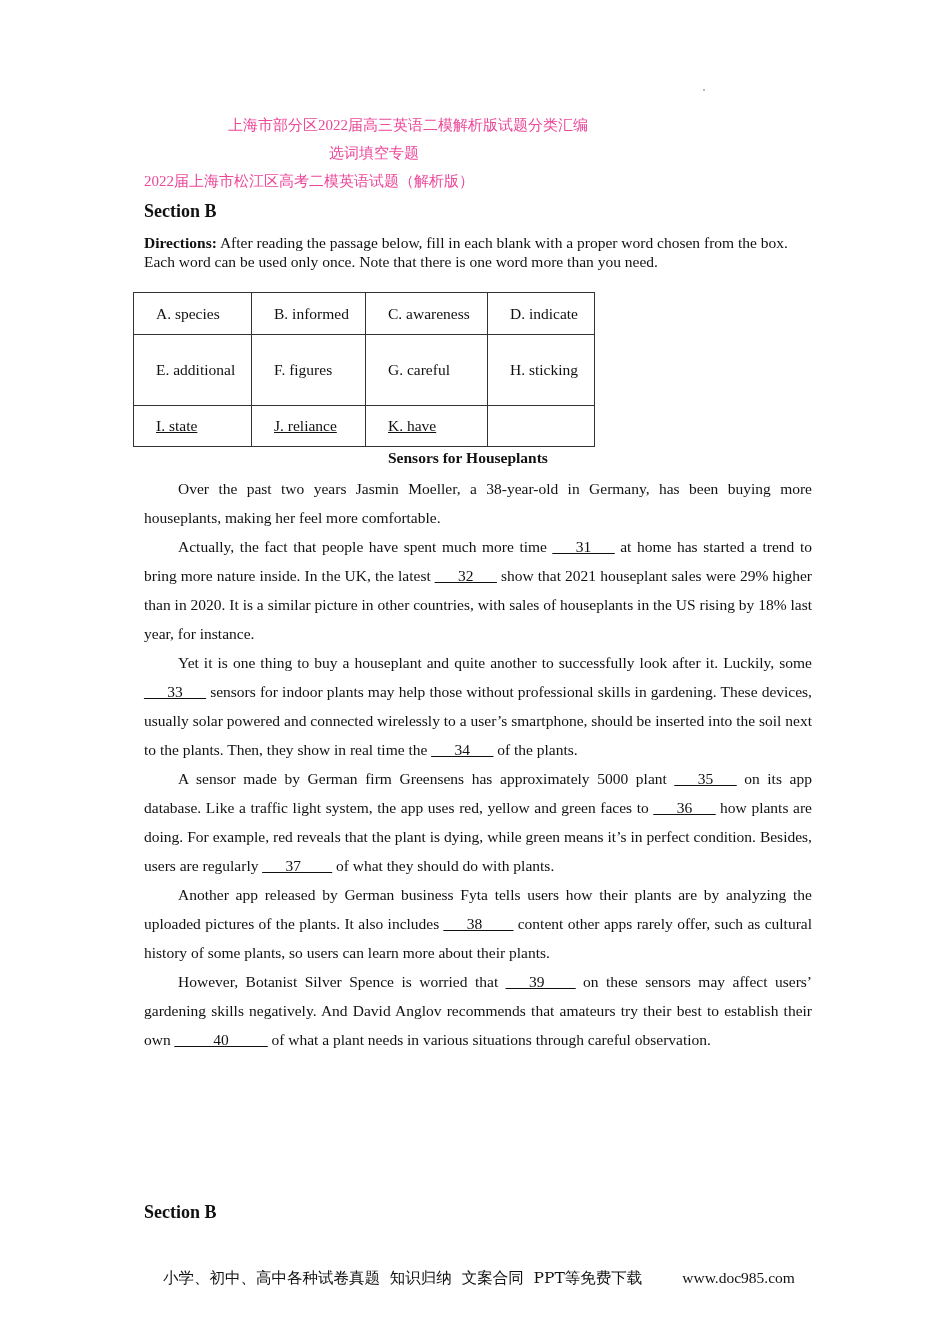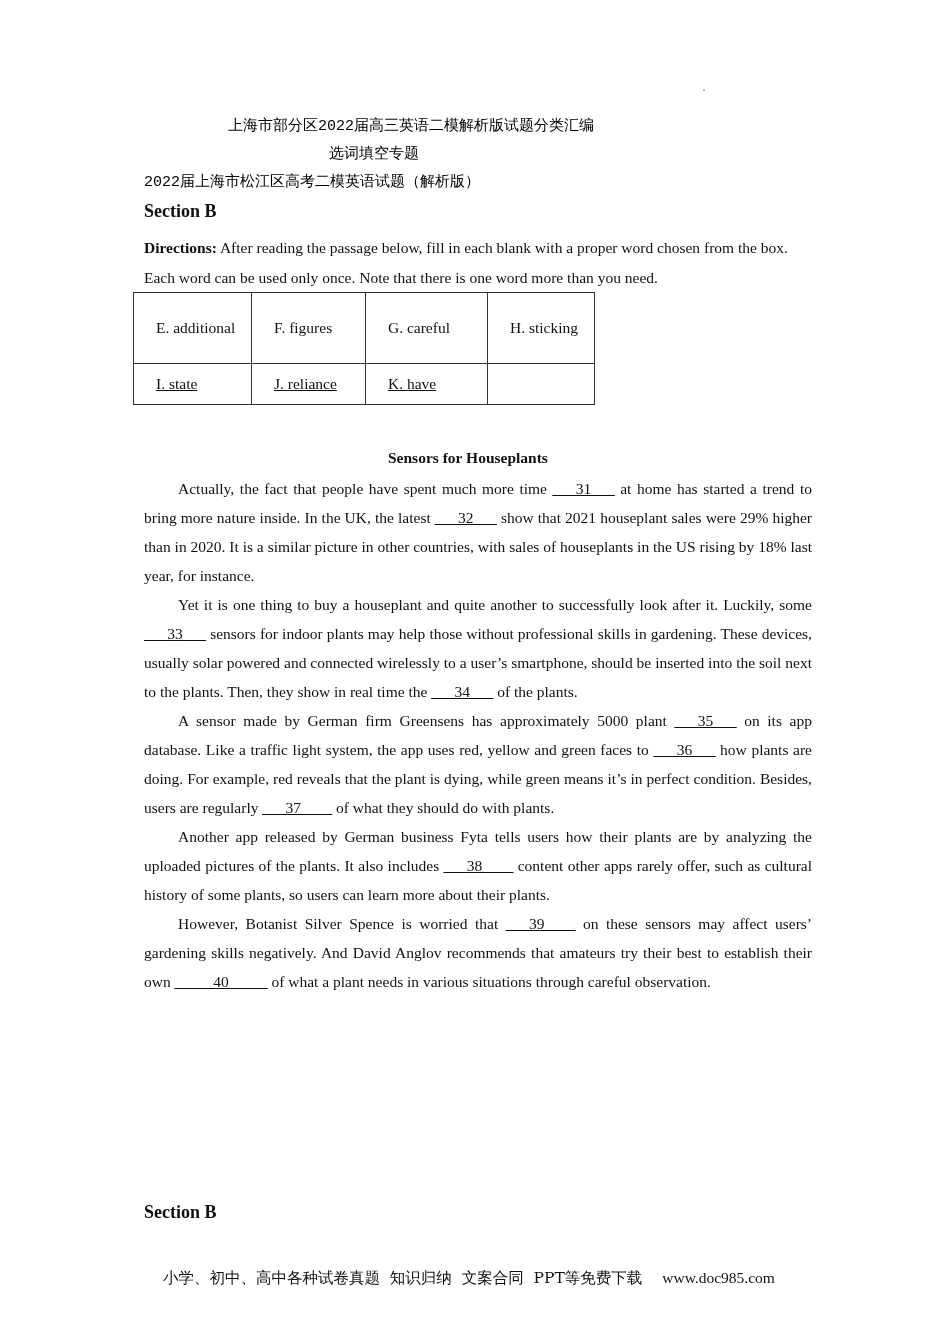--- a/index.html
+++ b/index.html
@@ -1,85 +1,92 @@
 <!DOCTYPE html>
 <html><head>
 <meta charset="utf-8">
 <style>
   html, body { margin: 0; padding: 0; background: #ffffff; }
   body { width: 950px; height: 1344px; position: relative; overflow: hidden;
          font-family: "Liberation Serif", "DejaVu Serif", serif; color: #111; }
   .page { position: absolute; left: 0; top: 0; width: 950px; height: 1344px; }
   .dot { position: absolute; left: 703px; top: 89px; width: 2px; height: 2px; background: #bbb; }
-  .green { color: #000000; font-family: Liberation Mono, monospace; font-size: 15px; text-align: right; }
+  .green { color: #ec4899; font-family: Liberation Serif, serif; font-size: 15px; text-align: right; }
   .h-main { position: absolute; left: 228px; top: 116px; }
   .h-sub { position: absolute; left: 329px; top: 144px; }
   .h-sec1 { position: absolute; left: 144px; top: 172px; }
   .sec-b { position: absolute; left: 144px; font-weight: bold; font-size: 18px; }
   .sec-b1 { top: 201px; }
   .directions { position: absolute; left: 144px; top: 233px; width: 668px;
-                font-size: 15.5px; line-height: 30px; }
+                font-size: 15.5px; line-height: 19px; }
   .directions b { font-weight: bold; }
   table.box { position: absolute; left: 133px; top: 292px; border-collapse: collapse;
               font-size: 15.5px; }
   table.box td { border: 1.5px solid #333; padding: 0 0 0 22px; vertical-align: middle;
                  line-height: 28px; }
   table.box tr.r1 td { height: 41px; }
   table.box tr.r2 td { height: 70px; }
   table.box tr.r3 td { height: 40px; text-decoration: underline; }
   .c1 { width: 95px; } .c2 { width: 91px; } .c3 { width: 99px; } .c4 { width: 84px; }
   .ptitle { position: absolute; left: 388px; top: 449px; font-weight: bold; font-size: 15.5px; }
   .passage { position: absolute; left: 144px; top: 474px; width: 668px;
              font-size: 15.5px; line-height: 29px; }
   .passage p { margin: 0; text-indent: 34px; text-align: justify; }
   .blank { text-decoration: underline; white-space: pre; }
   .h-sec2 { position: absolute; left: 144px; top: 1173px; }
   .sec-b2 { top: 1202px; }
   .footer { position: absolute; left: 163px; top: 1268px; font-size: 15.5px; white-space: pre;
             font-family: "DejaVu Serif", "Liberation Serif", serif; }
-  .footer .url { font-family: "Liberation Serif", serif; margin-left: 20px; }
+  .footer .url { font-family: "Liberation Serif", serif; margin-left: 40px; }
 </style>
 </head>
 <body>
 
 <div class="page">
   <div class="dot"></div>
 
   <div class="green h-main">上海市部分区2022届高三英语二模解析版试题分类汇编</div>
   <div class="green h-sub">选词填空专题</div>
 
   <div class="green h-sec1">2022届上海市松江区高考二模英语试题（解析版）</div>
   <div class="sec-b sec-b1">Section B</div>
 
   <div class="directions">
     <b>Directions:</b><span> After reading the passage below, fill in each blank with a proper word chosen from the box. Each word can be used only once. Note that there is one word more than you need.</span>
   </div>
 
   <table class="box">
     <tbody>
+        <tr class="r1">
+      <td class="c1">A. species</td>
+      <td class="c2">B. informed</td>
+      <td class="c3">C. awareness</td>
+      <td class="c4">D. indicate</td>
+    </tr>
     <tr class="r2">
       <td class="c1">
             <span style="display:block;width:80px;">E. additional</span>
           </td>
       <td class="c2">F. figures</td>
       <td class="c3">G. careful</td>
       <td class="c4">H. sticking</td>
     </tr>
     <tr class="r3">
       <td class="c1">I. state</td>
       <td class="c2">J. reliance</td>
       <td class="c3">K. have</td>
       <td class="c4"></td>
     </tr>
   </tbody>
     </table>
 
   <div class="ptitle">Sensors for Houseplants</div>
 
   <div class="passage" id="passage">
+      <p><span>Over the past two years Jasmin Moeller, a 38-year-old in Germany, has been buying more houseplants, making her feel more comfortable.</span></p>
       <p><span>Actually, the fact that people have spent much more time </span><span class="blank">___31___</span><span> at home has started a trend to bring more nature inside. In the UK, the latest </span><span class="blank">___32___</span><span> show that 2021 houseplant sales were 29% higher than in 2020. It is a similar picture in other countries, with sales of houseplants in the US rising by 18% last year, for instance.</span></p>
       <p><span>Yet it is one thing to buy a houseplant and quite another to successfully look after it. Luckily, some </span><span class="blank">___33___</span><span> sensors for indoor plants may help those without professional skills in gardening. These devices, usually solar powered and connected wirelessly to a user’s smartphone, should be inserted into the soil next to the plants. Then, they show in real time the </span><span class="blank">___34___</span><span> of the plants.</span></p>
       <p><span>A sensor made by German firm Greensens has approximately 5000 plant </span><span class="blank">___35___</span><span> on its app database. Like a traffic light system, the app uses red, yellow and green faces to </span><span class="blank">___36___</span><span> how plants are doing. For example, red reveals that the plant is dying, while green means it’s in perfect condition. Besides, users are regularly </span><span class="blank">___37____</span><span> of what they should do with plants.</span></p>
       <p><span>Another app released by German business Fyta tells users how their plants are by analyzing the uploaded pictures of the plants. It also includes </span><span class="blank">___38____</span><span> content other apps rarely offer, such as cultural history of some plants, so users can learn more about their plants.</span></p>
       <p><span>However, Botanist Silver Spence is worried that </span><span class="blank">___39____</span><span> on these sensors may affect users’ gardening skills negatively. And David Anglov recommends that amateurs try their best to establish their own </span><span class="blank">_____40_____</span><span> of what a plant needs in various situations through careful observation.</span></p>
     </div>
 
   <div class="sec-b sec-b2">Section B</div>
 
   <div class="footer"><span>小学、初中、高中各种试卷真题  知识归纳  文案合同  PPT等免费下载</span><span class="url">www.doc985.com</span></div>

